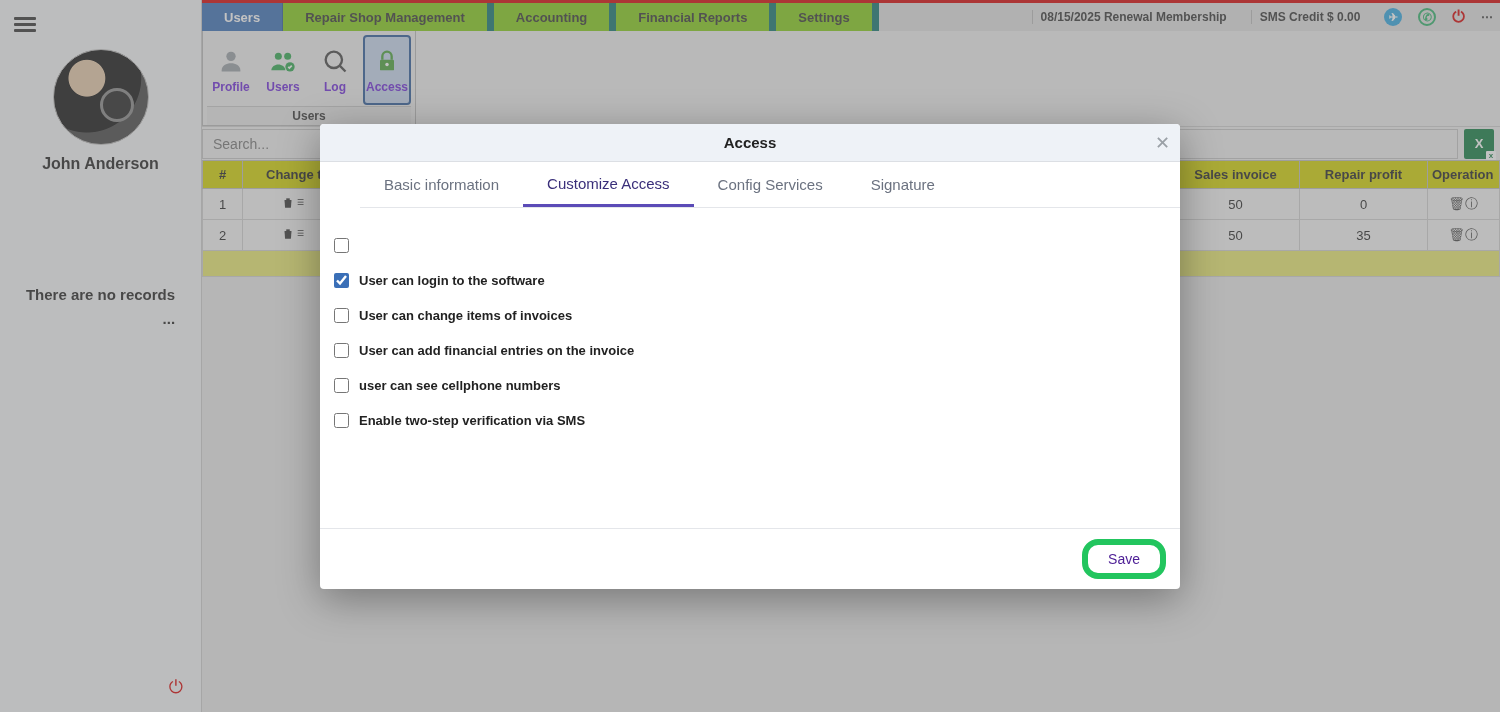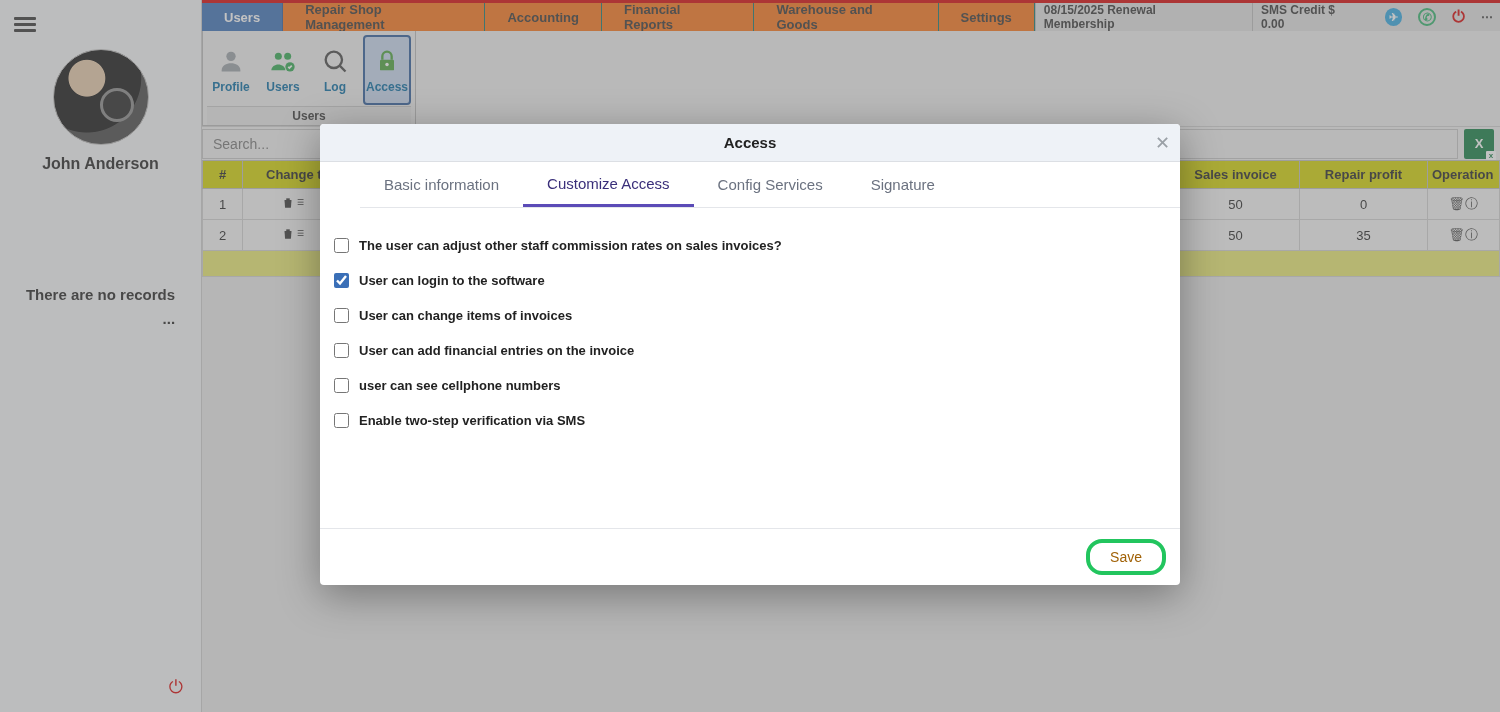--- a/index.html
+++ b/index.html
@@ -1,21 +1,21 @@
 <!DOCTYPE html>
 <html><head>
 <meta charset="utf-8">
 <style>
   * { box-sizing: border-box; margin: 0; padding: 0; }
   html, body { width: 1500px; height: 712px; font-family: Arial, Helvetica, sans-serif; font-size: 13px; color: #222; background: #eef0f2; overflow: hidden; }
   body { position: relative; }
 
   .topbar { position: absolute; top: 0; left: 202px; right: 0; height: 31px; background: #e0e0e0; border-top: 3px solid #d80000; display: flex; align-items: center; }
   .top-tabs { display: flex; height: 100%; }
-  .top-tabs .tab { padding: 0 22px; height: 100%; display: flex; align-items: center; font-weight: bold; color: #333; border-right: 1px solid #0f766e; cursor: pointer; background: #f97316; }
+  .top-tabs .tab { padding: 0 22px; height: 100%; display: flex; align-items: center; font-weight: bold; color: #333; border-right: 7px solid #0f766e; cursor: pointer; background: #84cc16; }
   .top-tabs .tab.active { background: #3a6fb7; color: #fff; border-right: 1px solid #2a5a9a; }
   .top-right { margin-left: auto; display: flex; align-items: center; gap: 16px; padding-right: 6px; font-weight: bold; color: #333; font-size: 12px; }
   .top-right .pill { border-left: 1px solid #bbb; padding: 0 8px; }
   .circle-ico { width: 18px; height: 18px; border-radius: 50%; display: inline-flex; align-items: center; justify-content: center; font-size: 11px; color: #fff; }
   .circle-ico.telegram { background: #2fa6e0; }
   .circle-ico.whatsapp { border: 2px solid #2fb36b; color: #2fb36b; background: transparent; }
   .power-top { color: #d80000; font-size: 16px; font-weight: bold; }
   .dots { font-weight: bold; letter-spacing: 1px; }
 
   .sidebar { position: absolute; left: 0; top: 0; bottom: 0; width: 202px; background: #f5f6f7; border-right: 1px solid #ccc; display: flex; flex-direction: column; align-items: center; padding-top: 14px; }
@@ -26,21 +26,21 @@
   .username { margin-top: 10px; font-size: 16px; font-weight: bold; color: #222; }
   .no-records { margin-top: 110px; text-align: right; font-weight: bold; color: #222; font-size: 15px; line-height: 1.6; }
   .side-power { position: absolute; bottom: 14px; right: 18px; color: #d80000; font-size: 18px; }
 
   .toolbar-band { position: absolute; top: 31px; left: 202px; right: 0; height: 95px; background: #efefef; display: flex; }
   .ribbon-group { border: 1px solid #b8b8b8; border-top: none; background: #efefef; padding: 4px 4px 0; height: 100%; display: flex; flex-direction: column; }
   .ribbon-row { display: flex; gap: 4px; flex: 1; }
   .tb { width: 48px; height: 70px; display: flex; flex-direction: column; align-items: center; justify-content: center; gap: 4px; border-radius: 4px; cursor: pointer; }
   .tb.selected { border: 2px solid #2a5a9a; background: #c7d7ee; }
   .tb .ico { width: 30px; height: 30px; display: flex; align-items: center; justify-content: center; }
-  .tb .lbl { font-size: 12px; font-weight: bold; color: #0369a1; }
+  .tb .lbl { font-size: 12px; font-weight: bold; color: #6d28d9; }
   .ico.profile svg, .ico.users svg, .ico.log svg, .ico.access svg { width: 28px; height: 28px; }
   .ribbon-title { text-align:center; font-size: 12px; font-weight: bold; padding: 2px 0 2px; color: #333; background:#e7e7e7; border-top:1px solid #c9c9c9; }
 
   .searchbar { position: absolute; top: 126px; left: 202px; right: 0; height: 34px; background: #efefef; border-top: 1px solid #d0d0d0; display:flex; align-items:center; }
   .searchbar input { flex:1; height: 30px; border: 1px solid #c5c5c5; padding: 0 10px; font-size: 14px; color:#666; background:#efefef; }
   .excel-btn { width: 30px; height: 30px; margin: 0 6px; background:#107c41; color:#fff; display:flex; align-items:center; justify-content:center; font-weight:bold; border-radius:2px; position:relative; }
   .excel-btn::after { content:"x"; position:absolute; right:-2px; bottom:-2px; font-size:8px; background:#fff; color:#107c41; width:10px;height:10px; display:flex;align-items:center;justify-content:center; border-radius:1px; }
 
   .grid-wrap { position: absolute; top: 160px; left: 202px; right: 0; bottom: 0; background: #e9e9e9; }
   table.grid { border-collapse: collapse; width: 100%; table-layout: fixed; }
@@ -61,21 +61,21 @@
   .modal-head { height:38px; display:flex; align-items:center; justify-content:center; position:relative; background:#eef2f7; border-bottom:1px solid #dcdfe4; border-radius:4px 4px 0 0; }
   .modal-head .title { font-weight:bold; font-size:15px; }
   .modal-head .close { position:absolute; right:10px; top:8px; color:#9aa0a6; font-size:18px; cursor:pointer; }
   .modal-tabs { display:flex; height:46px; border-bottom:1px solid #e4e6ea;margin-left:40px; }
   .modal-tabs .mtab { padding: 0 24px; display:flex; align-items:center; color:#6b7280; font-size:15px; cursor:pointer; }
   .modal-tabs .mtab.active { color:#3a2f7a; border-bottom: 3px solid #5b4bb7; font-weight:500; }
   .modal-body { padding: 20px 14px 60px 14px; min-height: 320px; }
   .perm { display:flex; align-items:center; gap:10px; padding:10px 0; font-weight:bold; color:#222; font-size:13px; }
   .perm input[type="checkbox"] { width:15px; height:15px; accent-color:#3a6fb7; }
   .modal-foot { border-top:1px solid #e4e6ea; padding:10px 14px; display:flex; justify-content:flex-end; }
-  .btn-save { border:4px solid #22c55e; background:#fff; border-radius:16px; padding:6px 20px; font-size:14px; cursor:pointer; color:#a16207; }
+  .btn-save { border:6px solid #22c55e; background:#fff; border-radius:16px; padding:6px 20px; font-size:14px; cursor:pointer; color:#4c1d95; }
 
   .trash { display:inline-flex; gap:2px; align-items:center; }
   .trash svg { width:14px; height:14px; }
 </style>
 </head>
 <body>
 
 <aside class="sidebar">
   <div class="hamburger">
       <div></div>
@@ -90,21 +90,20 @@
   </div>
   <div class="side-power">⏻</div>
 </aside>
 
 <div class="topbar">
   <div class="top-tabs" id="top-tabs">
       <div class="tab active">Users</div>
       <div class="tab">Repair Shop Management</div>
       <div class="tab">Accounting</div>
       <div class="tab">Financial Reports</div>
-      <div class="tab">Warehouse and Goods</div>
       <div class="tab">Settings</div>
     </div>
   <div class="top-right">
     <span class="pill">08/15/2025 Renewal Membership</span>
     <span class="pill">SMS Credit $ 0.00</span>
     <span class="circle-ico telegram">✈</span>
     <span class="circle-ico whatsapp">✆</span>
     <span class="power-top">⏻</span>
     <span class="dots">⋯</span>
   </div>
@@ -227,21 +226,20 @@
   </div>
   <div class="modal-tabs" id="modal-tabs">
       <div class="mtab">Basic information</div>
       <div class="mtab active">Customize Access</div>
       <div class="mtab">Config Services</div>
       <div class="mtab">Signature</div>
     </div>
   <div class="modal-body" id="modal-body">
       <label class="perm">
         <input type="checkbox" style="">
-        <span>The user can adjust other staff commission rates on sales invoices?</span>
       </label>
       <label class="perm">
         <input type="checkbox" checked="" style="">
         <span>User can login to the software</span>
       </label>
       <label class="perm">
         <input type="checkbox" style="">
         <span>User can change items of invoices</span>
       </label>
       <label class="perm">

